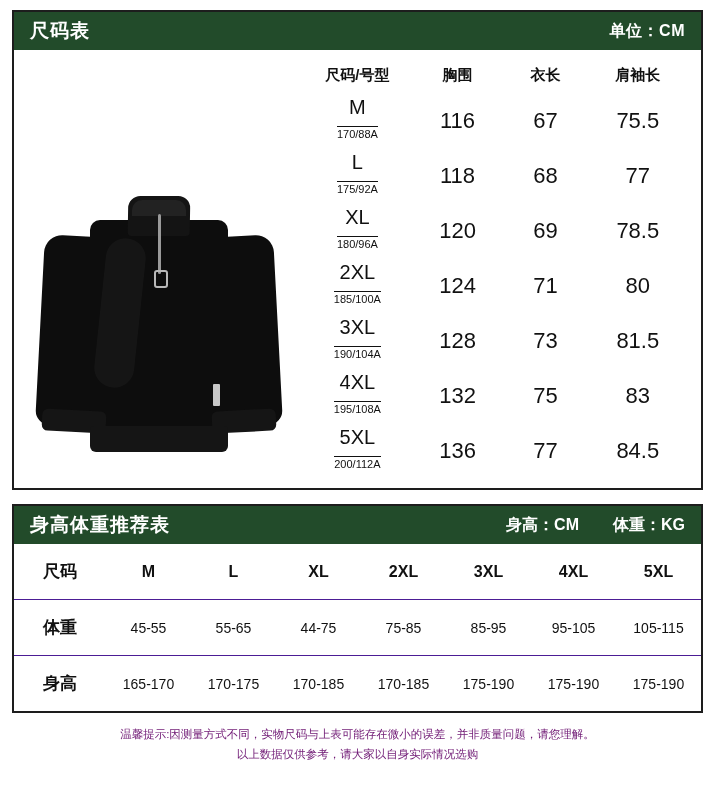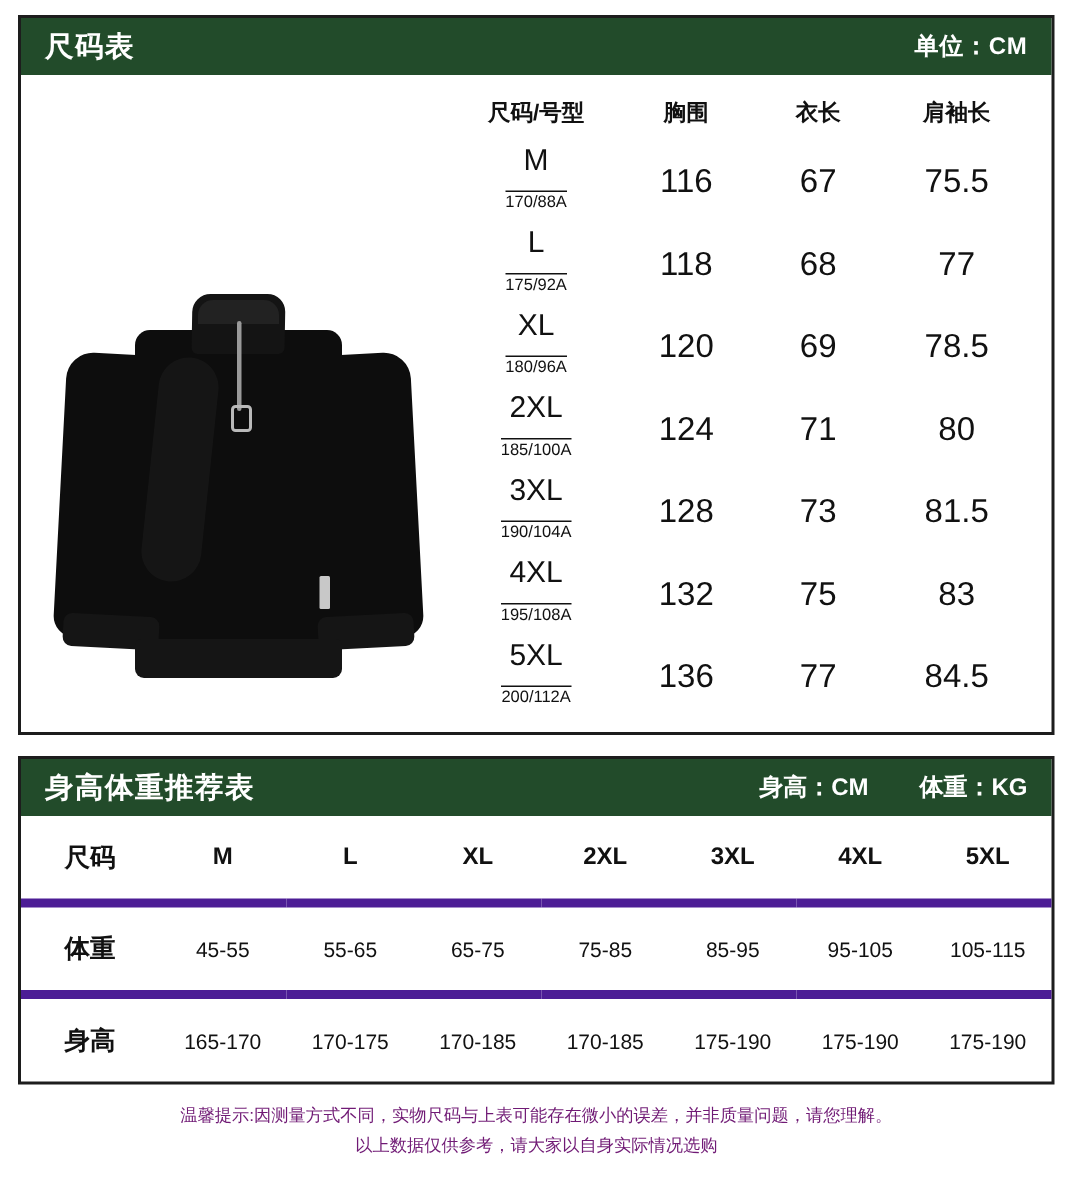--- a/index.html
+++ b/index.html
@@ -247,21 +247,21 @@
   }
   .panel-header .units2 span {
     font-size: 16px;
     font-weight: bold;
   }
   table.rec {
     width: 100%;
     border-collapse: collapse;
   }
   table.rec td, table.rec th {
-    border-top: 6px solid #4c1d95;
+    border-top: 1px solid #4c1d95;
     text-align: center;
     padding: 16px 0;
   }
   table.rec tr:first-child td, table.rec tr:first-child th {
     border-top: none;
   }
   table.rec .rowhead {
     font-size: 17px;
     font-weight: bold;
     width: 92px;
@@ -415,21 +415,21 @@
         <td class="cell size-hd">XL</td>
         <td class="cell size-hd">2XL</td>
         <td class="cell size-hd">3XL</td>
         <td class="cell size-hd">4XL</td>
         <td class="cell size-hd">5XL</td>
       </tr>
       <tr>
         <td class="rowhead">体重</td>
         <td class="cell">45-55</td>
         <td class="cell">55-65</td>
-        <td class="cell">65-75</td>
+        <td class="cell">44-75</td>
         <td class="cell">75-85</td>
         <td class="cell">85-95</td>
         <td class="cell">95-105</td>
         <td class="cell">105-115</td>
       </tr>
       <tr>
         <td class="rowhead">身高</td>
         <td class="cell">165-170</td>
         <td class="cell">170-175</td>
         <td class="cell">170-185</td>

